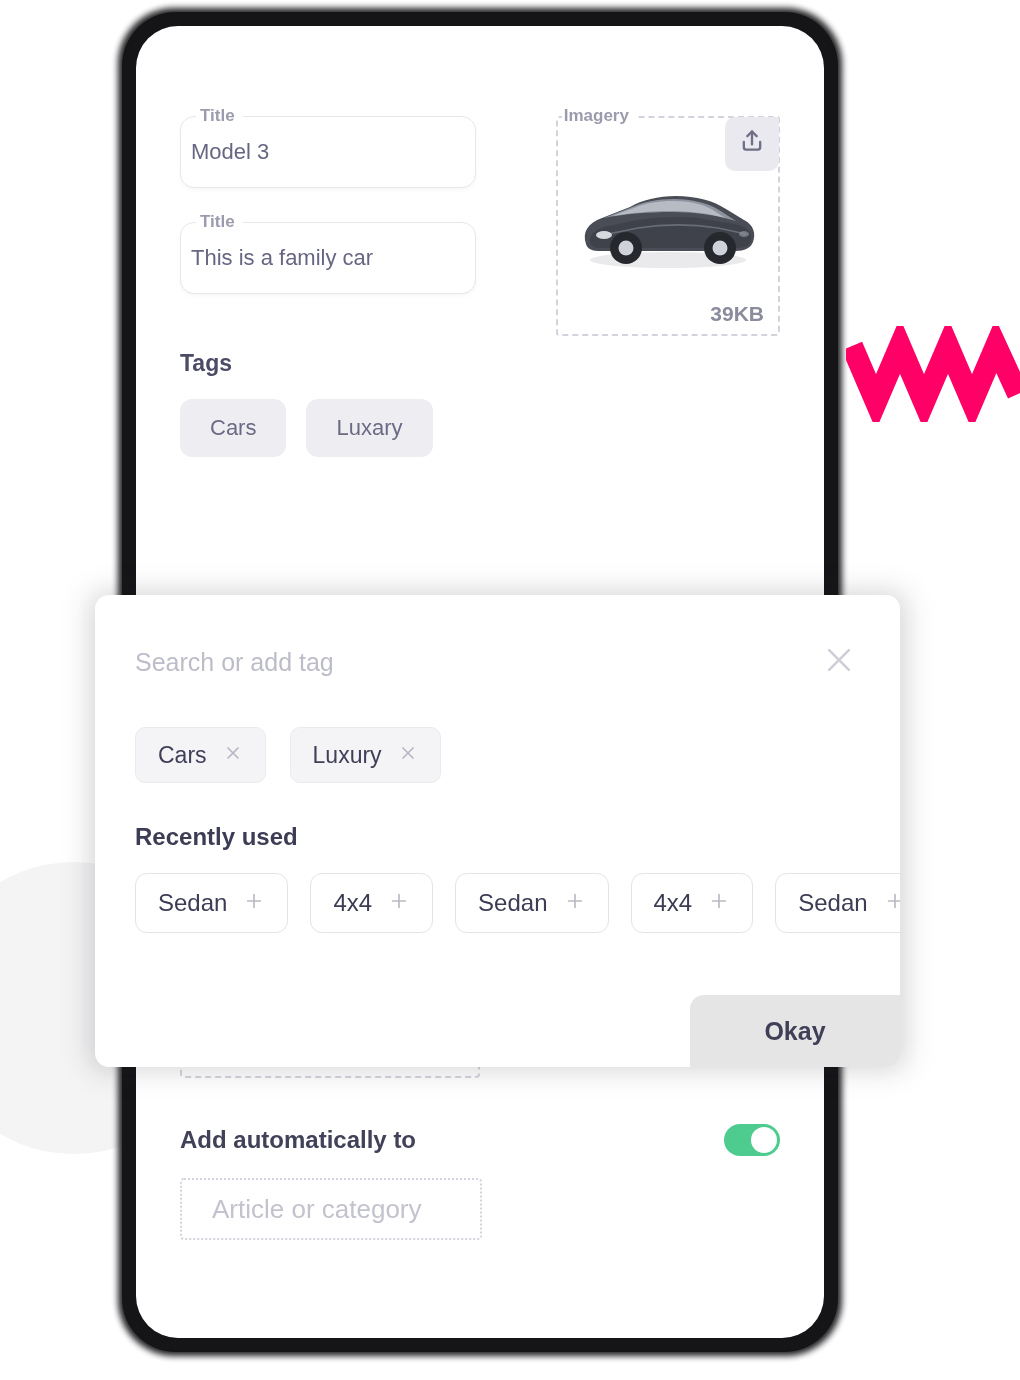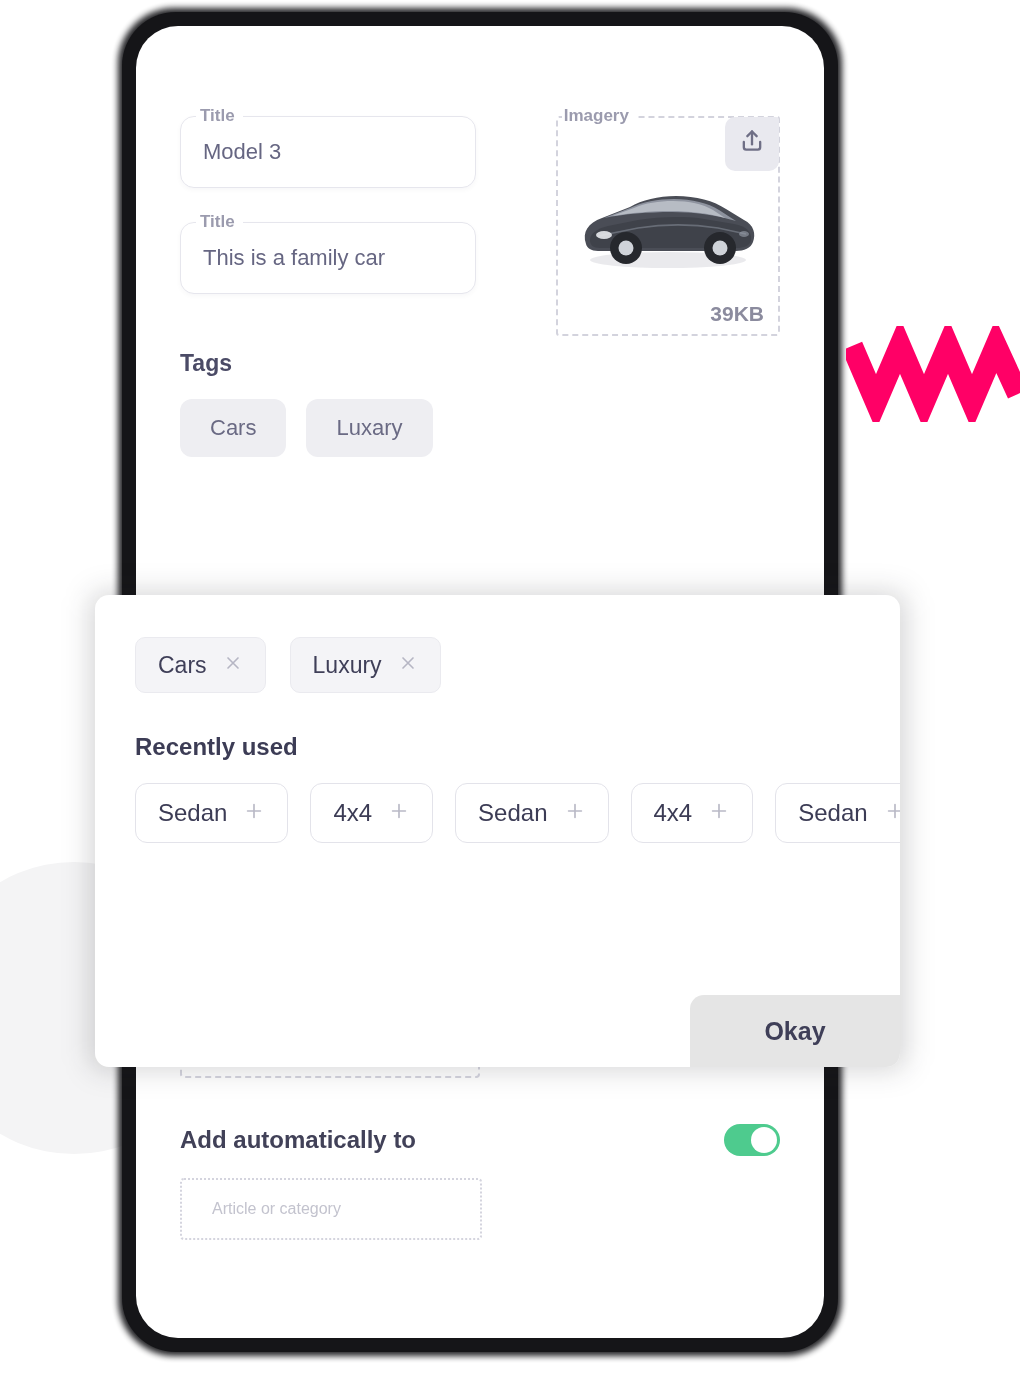--- a/index.html
+++ b/index.html
@@ -110,21 +110,21 @@
     font-weight: 600;
     color: #9b9bae;
     z-index: 2;
   }
   .field-box {
     height: 72px;
     border: 1.6px solid #e6e6ed;
     border-radius: 14px;
     display: flex;
     align-items: center;
-    padding: 0 22px;
+    padding: 0 10px;
     background: #fff;
     box-shadow: 0 2px 5px rgba(40,40,70,.035);
   }
   .field-value {
     font-size: 22px;
     color: #666682;
     font-weight: 500;
   }
 
   
@@ -242,21 +242,21 @@
   }
   .auto-input {
     margin-top: 22px;
     width: 302px;
     height: 62px;
     border: 2px dotted #d4d4de;
     border-radius: 4px;
     display: flex;
     align-items: center;
     padding: 0 30px;
-    font-size: 16px;
+    font-size: 26px;
     color: #c3c3ce;
     font-weight: 500;
     cursor: text;
   }
 
   
   .modal-shadow {
     position: absolute;
     left: 90px;
     top: 592px;
@@ -444,20 +444,28 @@
     </div>
   </div>
 
   <svg class="zigzag" viewBox="0 0 176 96">
     <path d="M6 20 L30 76 L54 20 L78 76 L102 20 L126 76 L150 20 L172 68" stroke="#ff0066" stroke-width="22" fill="none" stroke-linecap="butt" stroke-linejoin="miter"></path>
   </svg>
 
   <div class="modal-shadow"></div>
   <div class="modal">
 
+    <div class="modal-search-row">
+      <div class="modal-search-input">Search or add tag</div>
+      <div class="modal-close">
+        <svg width="34" height="34" viewBox="0 0 24 24" fill="none">
+          <path d="M5 5 L19 19 M19 5 L5 19" stroke="#cfcfd9" stroke-width="1.8" stroke-linecap="round"></path>
+        </svg>
+      </div>
+    </div>
 
     <div class="modal-tags">
       <div class="chip-selected">
         <span>Cars</span>
         <span class="chip-x">
           <svg width="20" height="20" viewBox="0 0 24 24" fill="none">
             <path d="M6 6 L18 18 M18 6 L6 18" stroke="#b6b6c4" stroke-width="2" stroke-linecap="round"></path>
           </svg>
         </span>
       </div>

